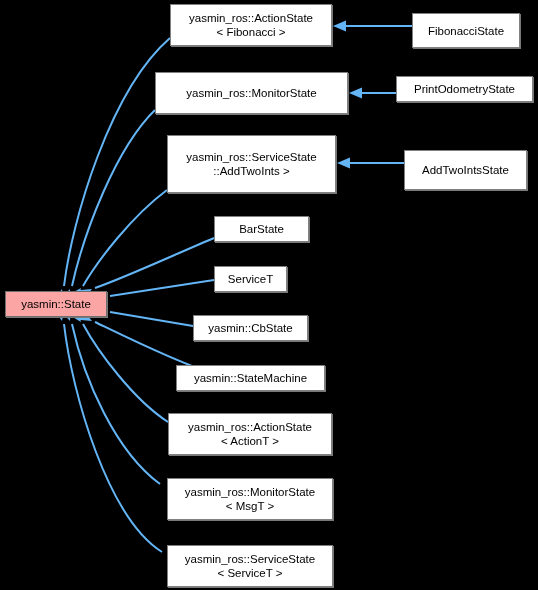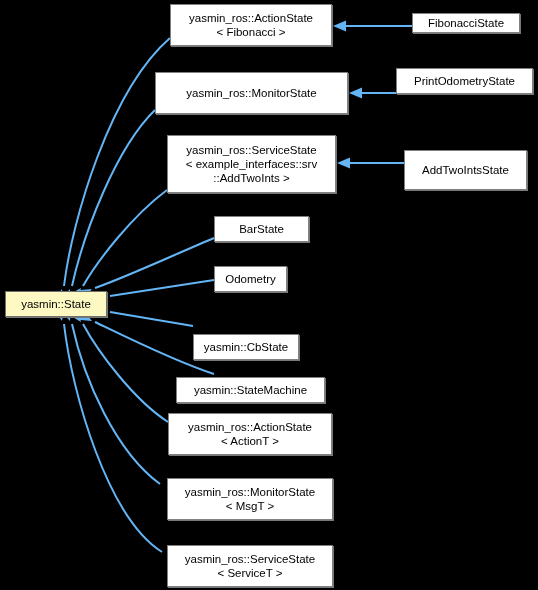--- a/index.html
+++ b/index.html
@@ -34,21 +34,21 @@
     justify-content: center;
     text-align: center;
     color: #000000;
     font-size: 11.5px;
     line-height: 14px;
     letter-spacing: 0px;
     white-space: nowrap;
     z-index: 5;
   }
   .node.root {
-    background: #fef9c3;
+    background: #fca5a5;
     border: 1px solid #6e6e6e;
   }
   .node .line {
     display: block;
   }
 </style>
 </head>
 <body>
 
 <div id="diagram">
@@ -83,47 +83,46 @@
     </svg>
 
   <div id="node-layer">
       <div class="node root" style="left: 5px; top: 291px; width: 102px; height: 26px;">
         <span class="line">yasmin::State</span>
       </div>
       <div class="node" style="left: 170px; top: 4px; width: 162px; height: 42px;">
         <span class="line">yasmin_ros::ActionState</span>
         <span class="line">&lt; Fibonacci &gt;</span>
       </div>
-      <div class="node" style="left: 412px; top: 13px; width: 108px; height: 20px;">
+      <div class="node" style="left: 412px; top: 13px; width: 108px; height: 35px;">
         <span class="line">FibonacciState</span>
       </div>
       <div class="node" style="left: 155px; top: 72px; width: 193px; height: 42px;">
         <span class="line">yasmin_ros::MonitorState</span>
       </div>
-      <div class="node" style="left: 396px; top: 68px; width: 137px; height: 26px;">
+      <div class="node" style="left: 396px; top: 76px; width: 137px; height: 26px;">
         <span class="line">PrintOdometryState</span>
       </div>
       <div class="node" style="left: 167px; top: 135px; width: 169px; height: 58px;">
         <span class="line">yasmin_ros::ServiceState</span>
-        <span class="line">&lt; example_interfaces::srv</span>
         <span class="line">::AddTwoInts &gt;</span>
       </div>
       <div class="node" style="left: 404px; top: 150px; width: 123px; height: 40px;">
         <span class="line">AddTwoIntsState</span>
       </div>
       <div class="node" style="left: 214px; top: 216px; width: 95px; height: 26px;">
         <span class="line">BarState</span>
       </div>
       <div class="node" style="left: 214px; top: 266px; width: 73px; height: 26px;">
-        <span class="line">Odometry</span>
+        <span class="line">ServiceT</span>
       </div>
-      <div class="node" style="left: 193px; top: 334px; width: 106px; height: 26px;">
+      <div class="node" style="left: 193px; top: 315px; width: 115px; height: 26px;">
         <span class="line">yasmin::CbState</span>
       </div>
-      <div class="node" style="left: 176px; top: 365px; width: 149px; height: 26px; margin-top: 12px;">
+      <div class="node" style="left: 176px; top: 365px; width: 149px; height: 26px;">
         <span class="line">yasmin::StateMachine</span>
       </div>
       <div class="node" style="left: 168px; top: 413px; width: 164px; height: 42px;">
         <span class="line">yasmin_ros::ActionState</span>
         <span class="line">&lt; ActionT &gt;</span>
       </div>
       <div class="node" style="left: 167px; top: 478px; width: 166px; height: 42px;">
         <span class="line">yasmin_ros::MonitorState</span>
         <span class="line">&lt; MsgT &gt;</span>
       </div>

